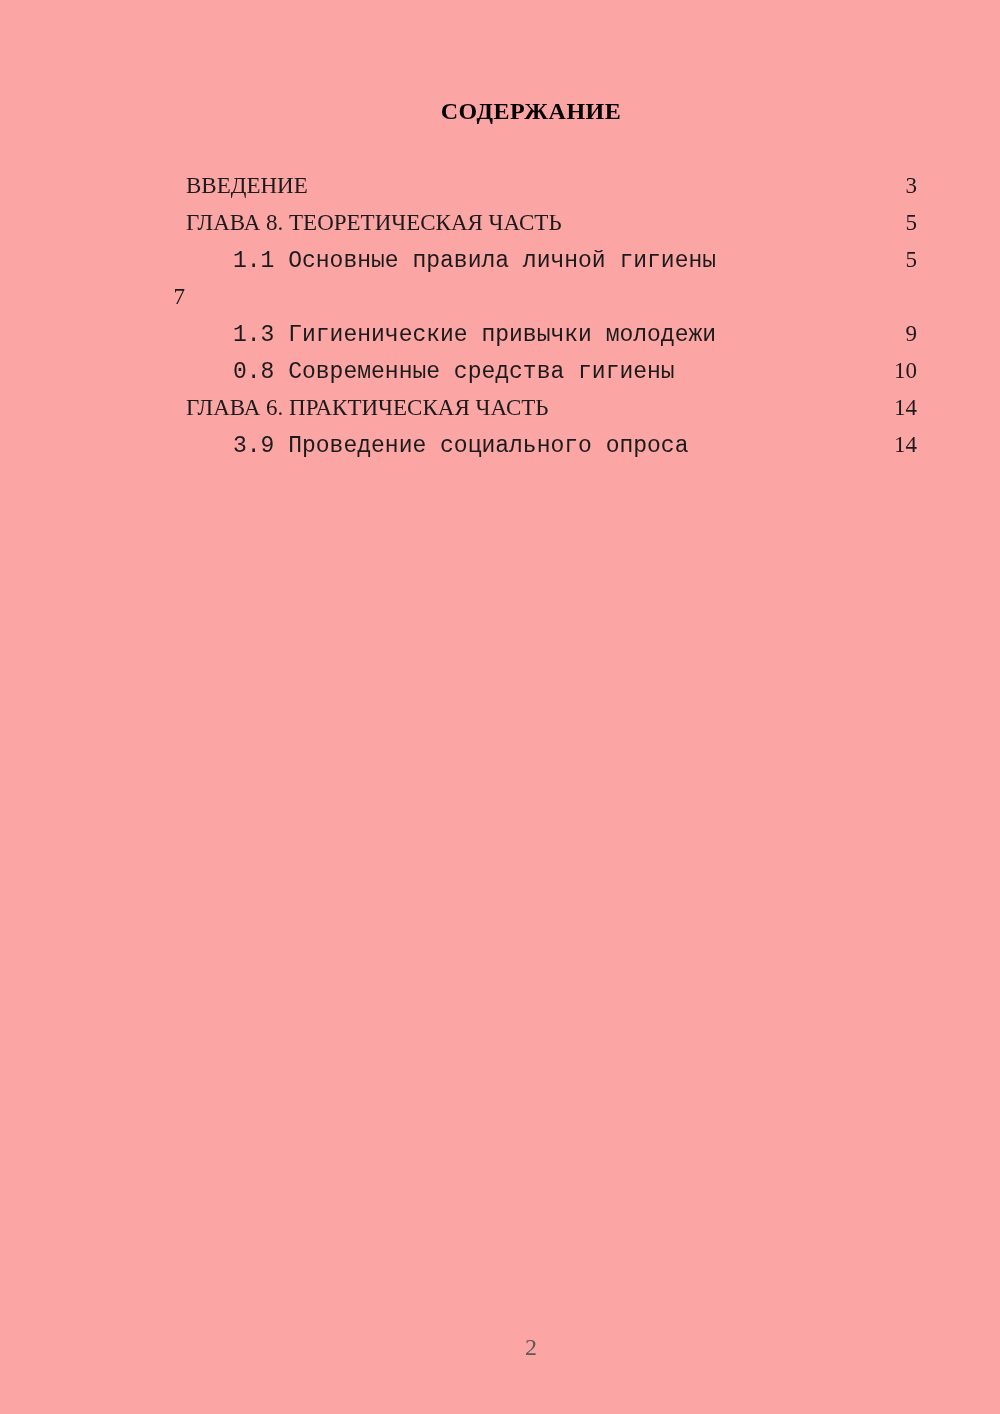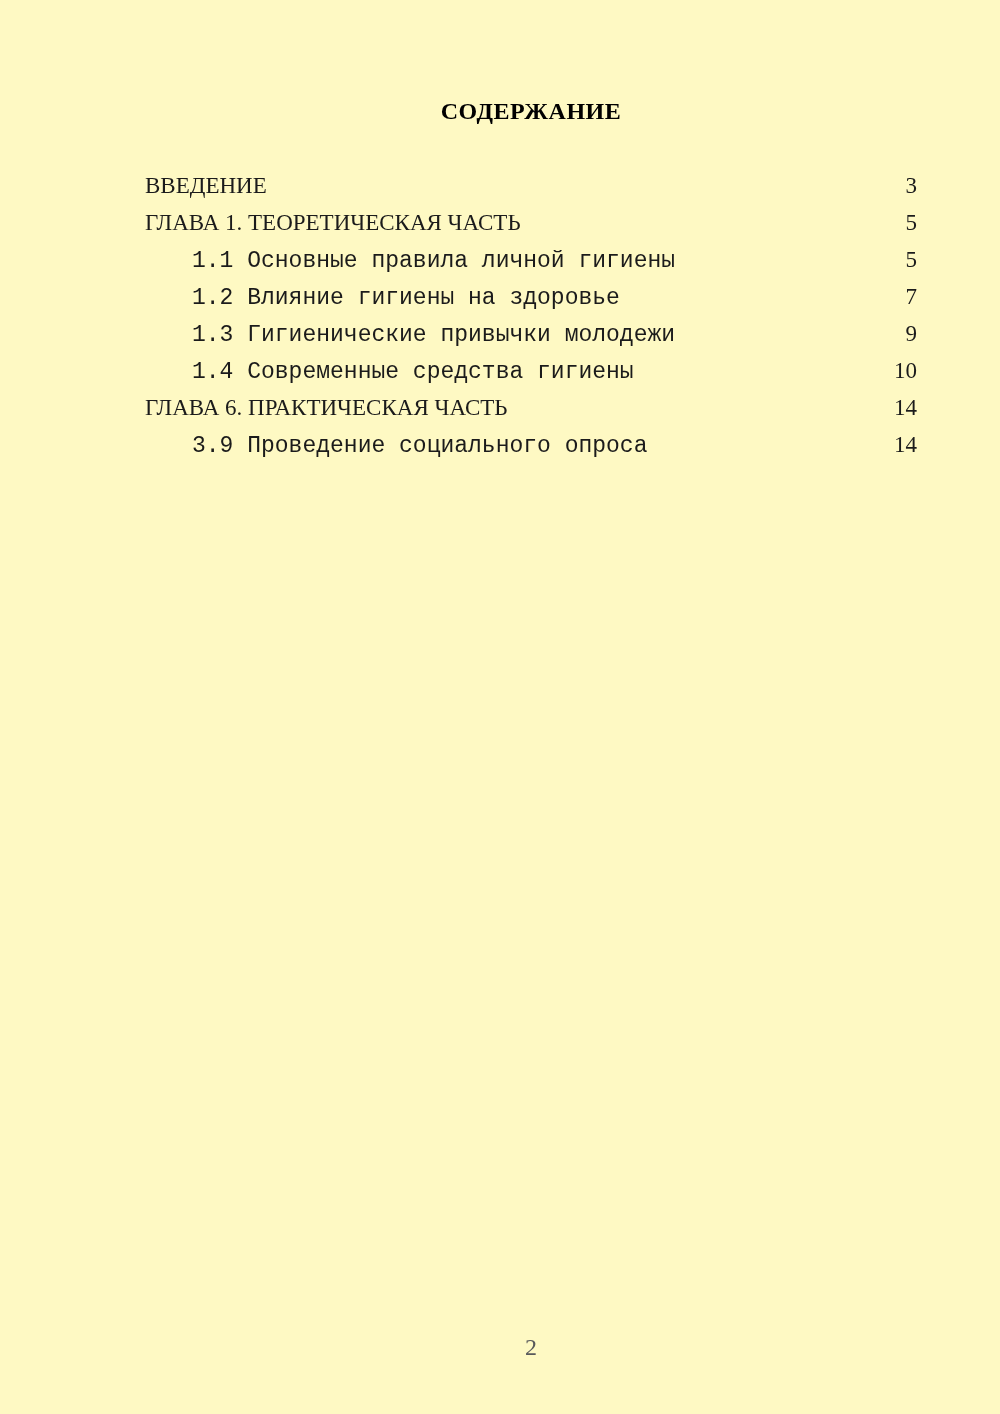--- a/index.html
+++ b/index.html
@@ -4,21 +4,21 @@
 <style>
   html, body {
     margin: 0;
     padding: 0;
     background: #ffffff;
   }
   .page {
     position: relative;
     width: 1000px;
     height: 1414px;
-    background: #fef9c3;
+    background: #fca5a5;
     font-family: "Liberation Serif", "DejaVu Serif", serif;
     color: #1b1b1b;
     overflow: hidden;
   }
   .doc-title {
     position: absolute;
     top: 97px;
     left: 145px;
     width: 772px;
     text-align: center;
@@ -37,20 +37,21 @@
   .toc-row {
     display: flex;
     justify-content: space-between;
     align-items: baseline;
     height: 37px;
     line-height: 37px;
     font-size: 23px;
   }
   .toc-row .toc-label {
     white-space: nowrap;
+    margin-left: 41px;
   }
   .toc-row.level-1 .toc-label {
     padding-left: 47px;
     font-family: Liberation Mono, monospace;
   }
   .toc-page {
     text-align: right;
     min-width: 40px;
   }
   .page-footer {
@@ -72,41 +73,40 @@
   <div class="doc-title">СОДЕРЖАНИЕ</div>
 
   <div class="toc">
 
     <div class="toc-row level-0">
       <span class="toc-label">ВВЕДЕНИЕ</span>
       <span class="toc-page">3</span>
     </div>
 
     <div class="toc-row level-0">
-      <span class="toc-label">ГЛАВА 1. ТЕОРЕТИЧЕСКАЯ ЧАСТЬ</span>
+      <span class="toc-label">ГЛАВА 8. ТЕОРЕТИЧЕСКАЯ ЧАСТЬ</span>
       <span class="toc-page">5</span>
     </div>
 
     <div class="toc-row level-1">
       <span class="toc-label">1.1 Основные правила личной гигиены</span>
       <span class="toc-page">5</span>
     </div>
 
     <div class="toc-row level-1">
-      <span class="toc-label">1.2 Влияние гигиены на здоровье</span>
       <span class="toc-page">7</span>
     </div>
 
     <div class="toc-row level-1">
       <span class="toc-label">1.3 Гигиенические привычки молодежи</span>
       <span class="toc-page">9</span>
     </div>
 
     <div class="toc-row level-1">
-      <span class="toc-label">1.4 Современные средства гигиены</span>
+      <span class="toc-label">0.8 Современные средства гигиены</span>
       <span class="toc-page">10</span>
     </div>
 
     <div class="toc-row level-0">
       <span class="toc-label">ГЛАВА 6. ПРАКТИЧЕСКАЯ ЧАСТЬ</span>
       <span class="toc-page">14</span>
     </div>
 
     <div class="toc-row level-1">
       <span class="toc-label">3.9 Проведение социального опроса</span>

